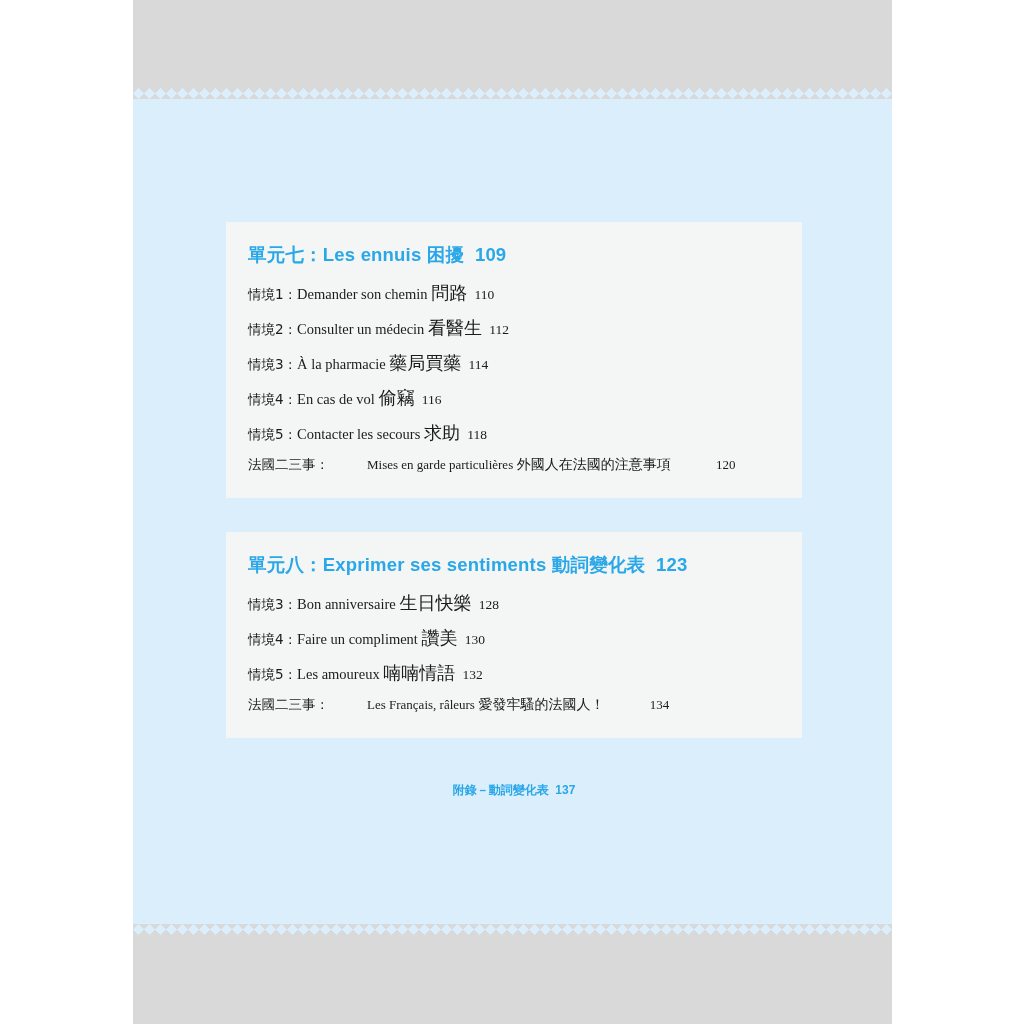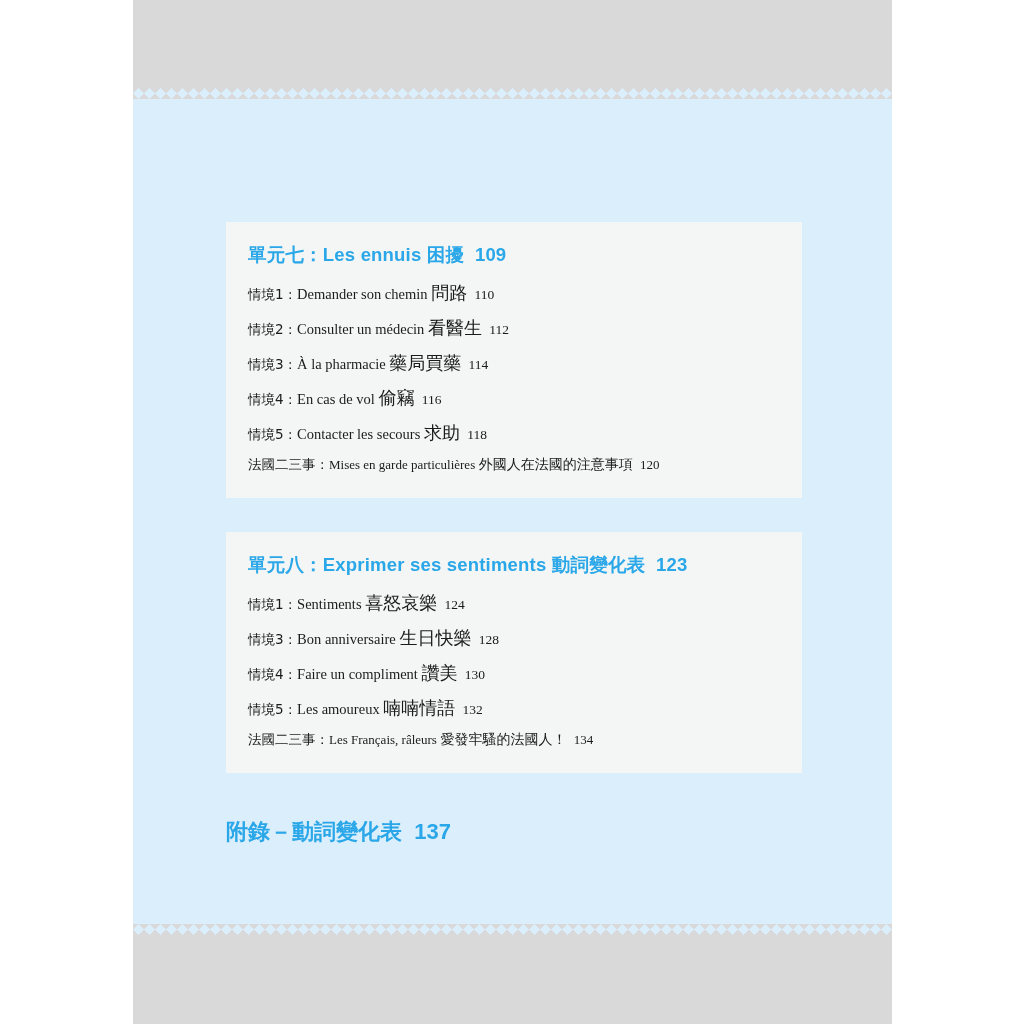--- a/index.html
+++ b/index.html
@@ -114,31 +114,33 @@
   }
   .entry.note {
     margin-bottom: 2px;
   }
   .entry.note .lead {
     font-size: 13.5px;
   }
   .entry.note .fr,
   .entry.note .pg {
     font-size: 13px;
+    margin-left: 38px;
   }
   .entry.note .zh {
     font-size: 14px;
   }
 
   .appendix {
     margin-top: 44px;
     color: #2aa7e8;
     font-weight: bold;
-    font-size: 22px;
+    font-size: 12px;
     white-space: nowrap;
+    text-align: center;
   }
 </style>
 </head>
 <body>
 
 <div class="page-canvas">
   <div class="grey-band"></div>
   <div class="book-page"></div>
   <div class="torn-edge torn-top"></div>
   <div class="torn-edge torn-bottom"></div>
@@ -170,23 +172,20 @@
         <span class="lead">法國二三事：</span><span class="fr">Mises en garde particulières</span>&nbsp;<span class="zh">外國人在法國的注意事項</span>&nbsp;&nbsp;<span class="pg">120</span>
       </div>
     </div>
 
     <div class="unit-block gap">
       <div class="unit-title">
         <span>單元八：</span><span class="fr">Exprimer ses sentiments</span>&nbsp;<span>動詞變化表</span>&nbsp;&nbsp;<span>123</span>
       </div>
 
       <div class="entry">
-        <span class="lead">情境1：</span><span class="fr">Sentiments</span>&nbsp;<span class="zh">喜怒哀樂</span>&nbsp;&nbsp;<span class="pg">124</span>
-      </div>
-      <div class="entry">
         <span class="lead">情境3：</span><span class="fr">Bon anniversaire</span>&nbsp;<span class="zh">生日快樂</span>&nbsp;&nbsp;<span class="pg">128</span>
       </div>
       <div class="entry">
         <span class="lead">情境4：</span><span class="fr">Faire un compliment</span>&nbsp;<span class="zh">讚美</span>&nbsp;&nbsp;<span class="pg">130</span>
       </div>
       <div class="entry">
         <span class="lead">情境5：</span><span class="fr">Les amoureux</span>&nbsp;<span class="zh">喃喃情語</span>&nbsp;&nbsp;<span class="pg">132</span>
       </div>
 
       <div class="entry note">

